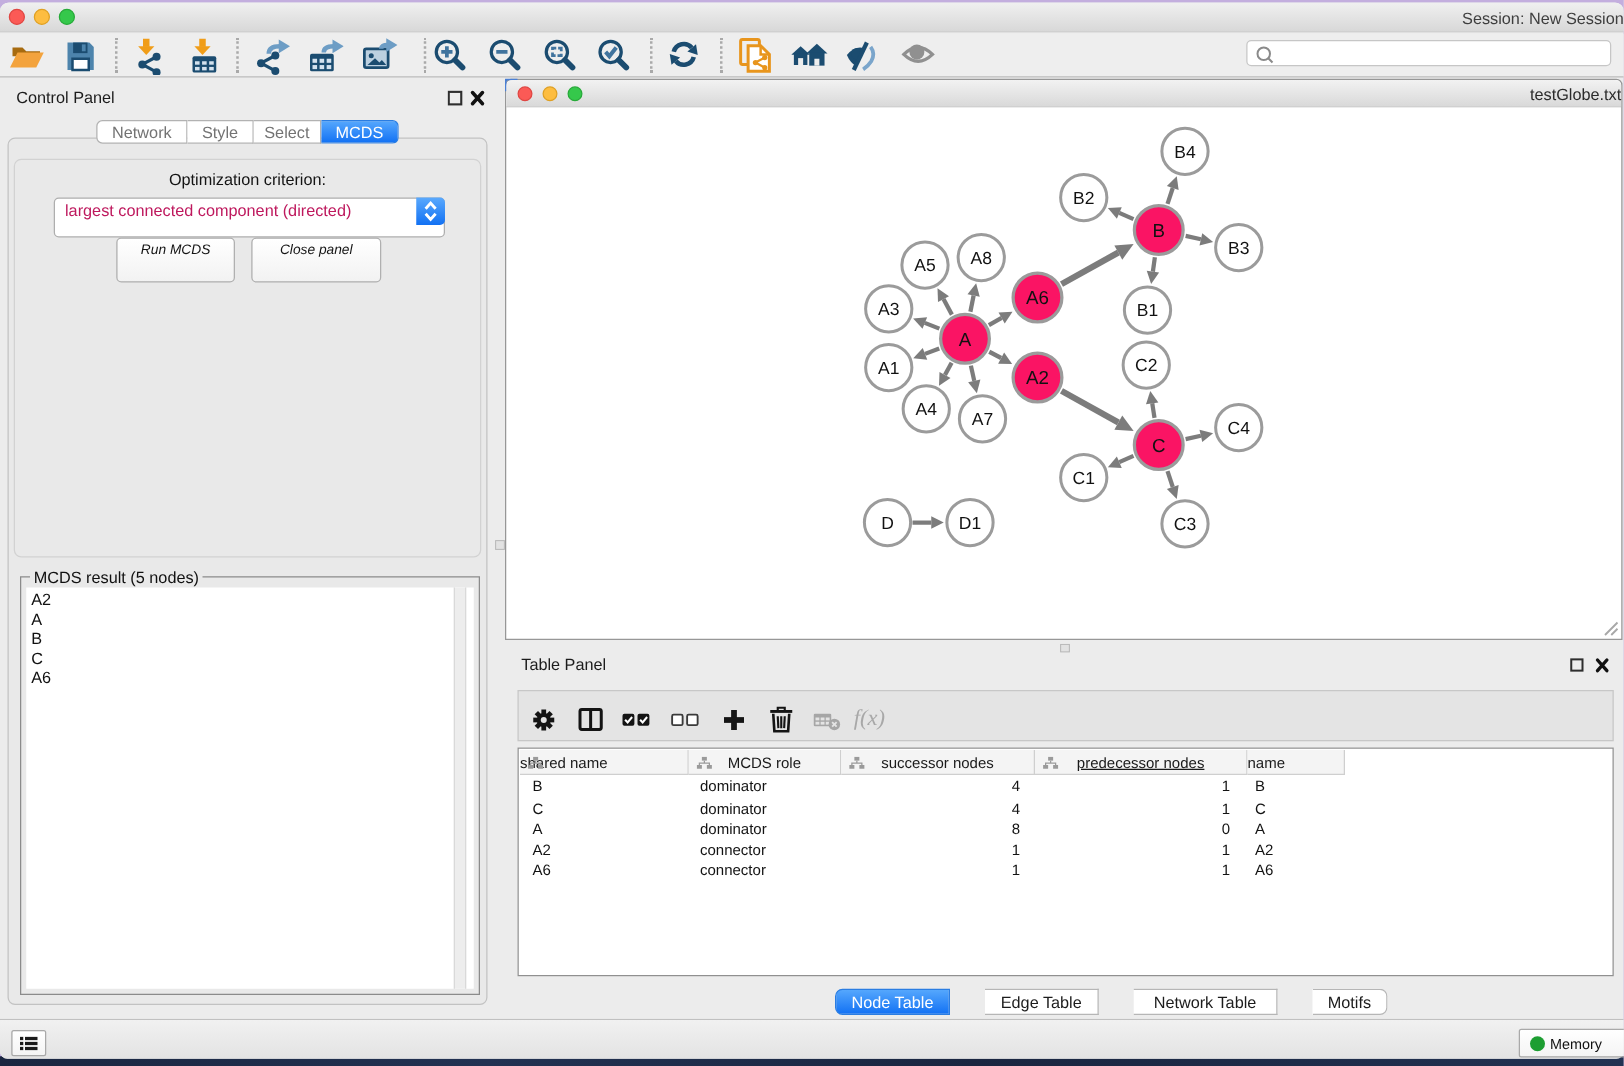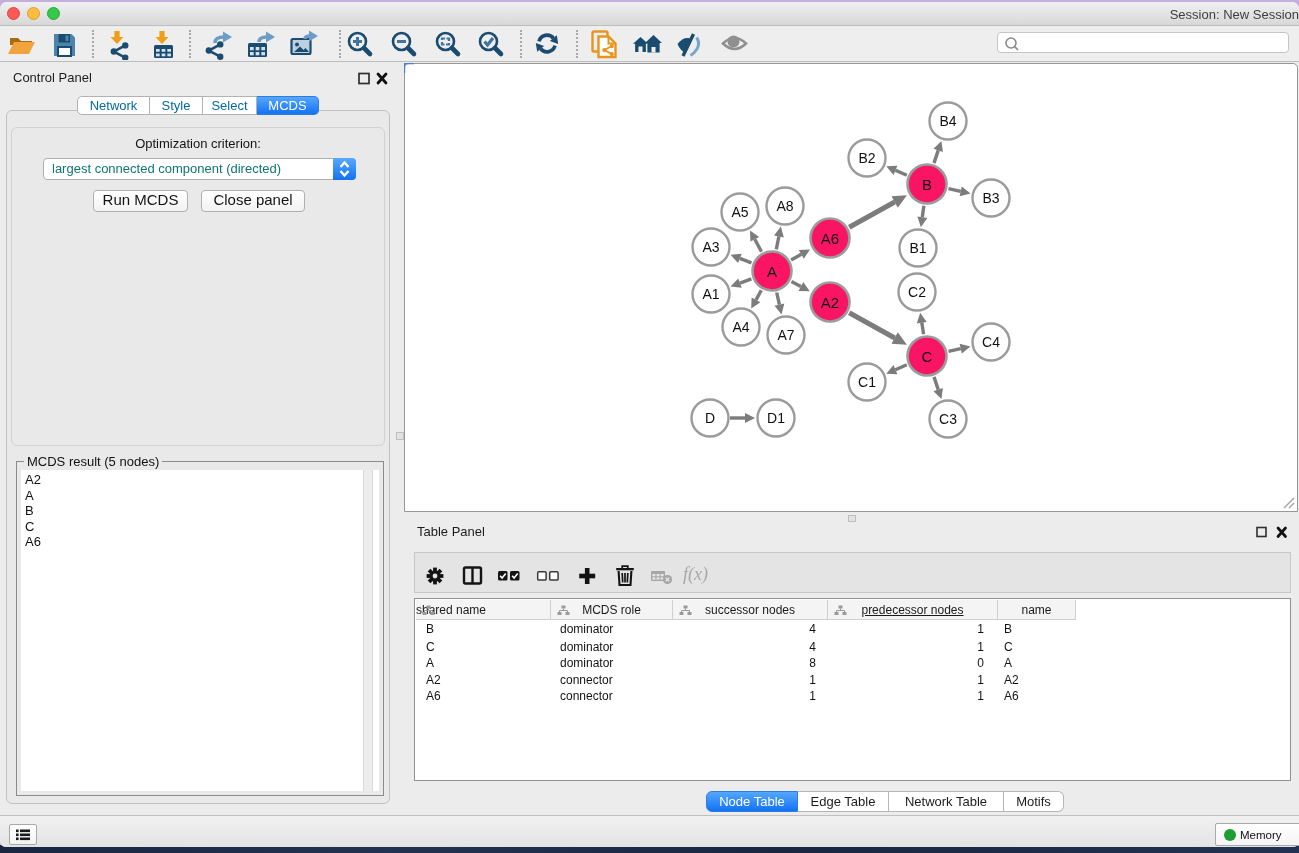--- a/index.html
+++ b/index.html
@@ -12,43 +12,43 @@
 .titletext { position:absolute; top:5px; width:100%; text-align:right; font-size:13px; color:#3e3e3e; }
 .toolbar { position:absolute; left:0; top:25px; width:1299px; height:35px; background:#eeeeee; border-bottom:1px solid #bcbcbc; }
 .tbsep { position:absolute; top:3px; height:28px; width:0; border-left:2px dotted #a9a9a9; }
 .ticon { position:absolute; top:1px; }
 .search { position:absolute; left:997px; top:5px; width:292px; height:21px; background:#fff; border:1px solid #c6c6c6; border-radius:4px; }
 
 .cp-title { position:absolute; left:13px; top:68px; font-size:13px; color:#1c1c1c; }
 .tabpane { position:absolute; left:6px; top:108px; width:384px; height:694px; background:#e9e9e9; border:1px solid #c2c2c2; border-radius:6px; }
 .innerpane { position:absolute; left:11px; top:125px; width:374px; height:319px; background:#e9e9e9; border:1px solid #d2d2d2; border-radius:6px; }
 .tabs { position:absolute; left:77px; top:94px; height:19px; display:flex; }
-.tab { height:19px; line-height:18px; font-size:13px; color:#0369a1; text-align:center; background:#fff; border:1px solid #b2b2b2; border-left:none; padding:0; }
+.tab { height:19px; line-height:18px; font-size:13px; color:#737373; text-align:center; background:#fff; border:1px solid #b2b2b2; border-left:none; padding:0; }
 .tab.first { border-left:1px solid #b2b2b2; border-radius:5px 0 0 5px; }
 .tab.last { border-radius:0 5px 5px 0; }
 .tab.sel { background:linear-gradient(#55a7fd,#1372f4); color:#fff; border-color:#2a7de2; }
 .optlabel { position:absolute; left:0; top:134px; width:396px; text-align:center; font-size:13px; color:#141414; }
-.combo { position:absolute; left:43px; top:156px; width:313px; height:22px; background:#fff; border:1px solid #aeaeae; border-radius:4px; font-size:13px; line-height:20px; color:#0f766e; padding-left:8px; }
+.combo { position:absolute; left:43px; top:156px; width:313px; height:32px; background:#fff; border:1px solid #aeaeae; border-radius:4px; font-size:13px; line-height:20px; color:#be185d; padding-left:8px; }
 .combo-btn { position:absolute; left:333px; top:156px; width:23px; height:22px; background:linear-gradient(#5aa9fd,#1271f3); border-radius:0 4px 4px 0; }
-.btn { position:absolute; height:22px; background:linear-gradient(#ffffff,#f2f2f2); border:1px solid #b0b0b0; border-radius:4px; font-size:15px; color:#141414; text-align:center; line-height:18px; }
+.btn { position:absolute; height:36px; background:linear-gradient(#ffffff,#f2f2f2); border:1px solid #b0b0b0; border-radius:4px; font-size:11px; color:#141414; text-align:center; line-height:18px;font-style:italic; }
 .groupbox { position:absolute; left:16px; top:459px; width:368px; height:335px; border:1px solid #8b8b8b; }
 .grouptitle { position:absolute; left:7px; top:-8px; background:#e9e9e9; padding:0 3px; font-size:13px; color:#111; }
 .mlist { position:absolute; left:4px; top:8px; width:358px; height:321px; background:#fff; font-size:13px; color:#111; line-height:15.6px; padding:2px 0 0 4px; }
 .mtrack { position:absolute; left:346px; top:8px; width:10px; height:321px; background:#ededed; border-left:1px solid #d9d9d9; border-right:1px solid #d9d9d9; }
 
 .netwin { position:absolute; left:404px; top:61px; width:894px; height:449px; background:#fff; border:1px solid #979797; border-radius:5px 5px 0 0; }
 .net-titlebar { position:absolute; left:0; top:0; width:892px; height:22px; background:linear-gradient(#f2f2f2,#d9d9d9); border-radius:5px 5px 0 0; border-bottom:1px solid #b3b3b3; }
 .ntl { position:absolute; top:5px; width:12px; height:12px; border-radius:50%; }
 
 .tp-title { position:absolute; left:417px; top:522px; font-size:13px; color:#1c1c1c; }
 .tp-toolbar { position:absolute; left:414px; top:550px; width:877px; height:41px; background:#e4e4e4; border:1px solid #c7c7c7; }
 .tp-table { position:absolute; left:414px; top:596px; width:877px; height:183px; background:#fff; border:1px solid #909090; }
 .th { position:absolute; top:1px; height:20px; background:#f4f4f4; border-right:1px solid #cfcfcf; border-bottom:1px solid #cfcfcf; font-size:12px; color:#1a1a1a; display:flex; align-items:center; justify-content:center; }
 .td { position:absolute; height:16px; font-size:12px; color:#131313; line-height:16px; }
-.bot-tabs { position:absolute; left:706px; top:789px; height:21px; display:flex; }
+.bot-tabs { position:absolute; left:668px; top:789px; height:21px; display:flex;gap:28px; }
 .btab { height:21px; line-height:20px; font-size:13px; color:#1c1c1c; text-align:center; background:#fff; border:1px solid #b6b6b6; border-left:none; }
 .btab.first { border-left:1px solid #b6b6b6; border-radius:6px 0 0 6px; }
 .btab.last { border-radius:0 6px 6px 0; }
 .btab.sel { background:linear-gradient(#55a7fd,#1372f4); color:#fff; border-color:#2a7de2; }
 
 .statusbar { position:absolute; left:0; top:813px; width:1299px; height:32px; background:linear-gradient(#f1f1f1,#e3e3e3); border-top:1px solid #c0c0c0; border-radius:0 0 6px 6px; }
 .darkstrip { position:absolute; left:0; top:845px; width:1299px; height:8px; background:linear-gradient(90deg,#1a2640,#223252 30%,#1a2640 60%,#223252); }
 .sbtn { position:absolute; background:linear-gradient(#ffffff,#f4f4f4); border:1px solid #a9a9a9; }
 </style>
 </head>
@@ -216,20 +216,26 @@
   <div class="groupbox">
     <div class="grouptitle">MCDS result (5 nodes)</div>
     <div class="mlist">A2<br>A<br>B<br>C<br>A6</div>
     <div class="mtrack"></div>
   </div>
 
   <div class="netwin">
     <svg style="position:absolute; left:-1px; top:-1px;" width="12" height="12">
         <path d="M0,10 L0,3 Q0,0 3,0 L10,0" stroke="#4a7fd4" stroke-width="2.4" fill="none"></path>
       </svg>
+    <div class="net-titlebar">
+      <div class="ntl" style="left:9px; background:#fb5a56; border:0.5px solid #df4642;"></div>
+      <div class="ntl" style="left:29px; background:#fdbd40; border:0.5px solid #dfa023;"></div>
+      <div class="ntl" style="left:49px; background:#35c84b; border:0.5px solid #27aa39;"></div>
+      <div class="titletext" style="top:4px; color:#2b2b2b;">testGlobe.txt</div>
+    </div>
     <svg width="892" height="424" style="position:absolute; left:0; top:23px;" font-family="&quot;Liberation Sans&quot;, sans-serif">
 <line x1="356.5" y1="164.7" x2="349.8" y2="152.2" stroke="#7c7c7c" stroke-width="3.4"></line>
 <polygon points="345.0,143.5 354.2,149.9 345.4,154.6" fill="#7c7c7c"></polygon>
 <line x1="371.3" y1="162.4" x2="373.9" y2="149.4" stroke="#7c7c7c" stroke-width="3.4"></line>
 <polygon points="375.9,139.6 378.8,150.4 369.0,148.4" fill="#7c7c7c"></polygon>
 <line x1="346.5" y1="175.9" x2="334.8" y2="171.3" stroke="#7c7c7c" stroke-width="3.4"></line>
 <polygon points="325.5,167.7 336.7,166.7 333.0,176.0" fill="#7c7c7c"></polygon>
 <line x1="346.4" y1="191.8" x2="335.0" y2="196.1" stroke="#7c7c7c" stroke-width="3.4"></line>
 <polygon points="325.6,199.6 333.2,191.4 336.8,200.7" fill="#7c7c7c"></polygon>
 <line x1="356.3" y1="203.2" x2="351.0" y2="212.9" stroke="#7c7c7c" stroke-width="3.4"></line>
@@ -413,21 +419,21 @@
           <g fill="#9a9a9a">
             <rect x="4.5" y="0.5" width="4" height="3"></rect>
             <rect x="0.5" y="7" width="4" height="3"></rect>
             <rect x="8.5" y="7" width="4" height="3"></rect>
           </g>
           <path d="M6.5,3.5 V5.5 M2.5,7 V5.5 H10.5 V7" stroke="#9a9a9a" stroke-width="1" fill="none"></path>
         </svg>
         <span style="width:100%; text-align:center;text-decoration:underline;">predecessor nodes</span>
       </div>
     <div class="th" style="left:583px; width:78px;">
-        <span style="width:100%; text-align:center;">name</span>
+        <span style="width:100%; text-align:left;">name</span>
       </div>
     <div class="td" style="left:11px; top:22.0px; width:100px;">B</div>
     <div class="td" style="left:145px; top:22.0px; width:100px;">dominator</div>
     <div class="td" style="left:258px; top:22.0px; width:143px; text-align:right;">4</div>
     <div class="td" style="left:413px; top:22.0px; width:156px; text-align:right;">1</div>
     <div class="td" style="left:589px; top:22.0px; width:80px;">B</div>
     <div class="td" style="left:11px; top:40.2px; width:100px;">C</div>
     <div class="td" style="left:145px; top:40.2px; width:100px;">dominator</div>
     <div class="td" style="left:258px; top:40.2px; width:143px; text-align:right;">4</div>
     <div class="td" style="left:413px; top:40.2px; width:156px; text-align:right;">1</div>

